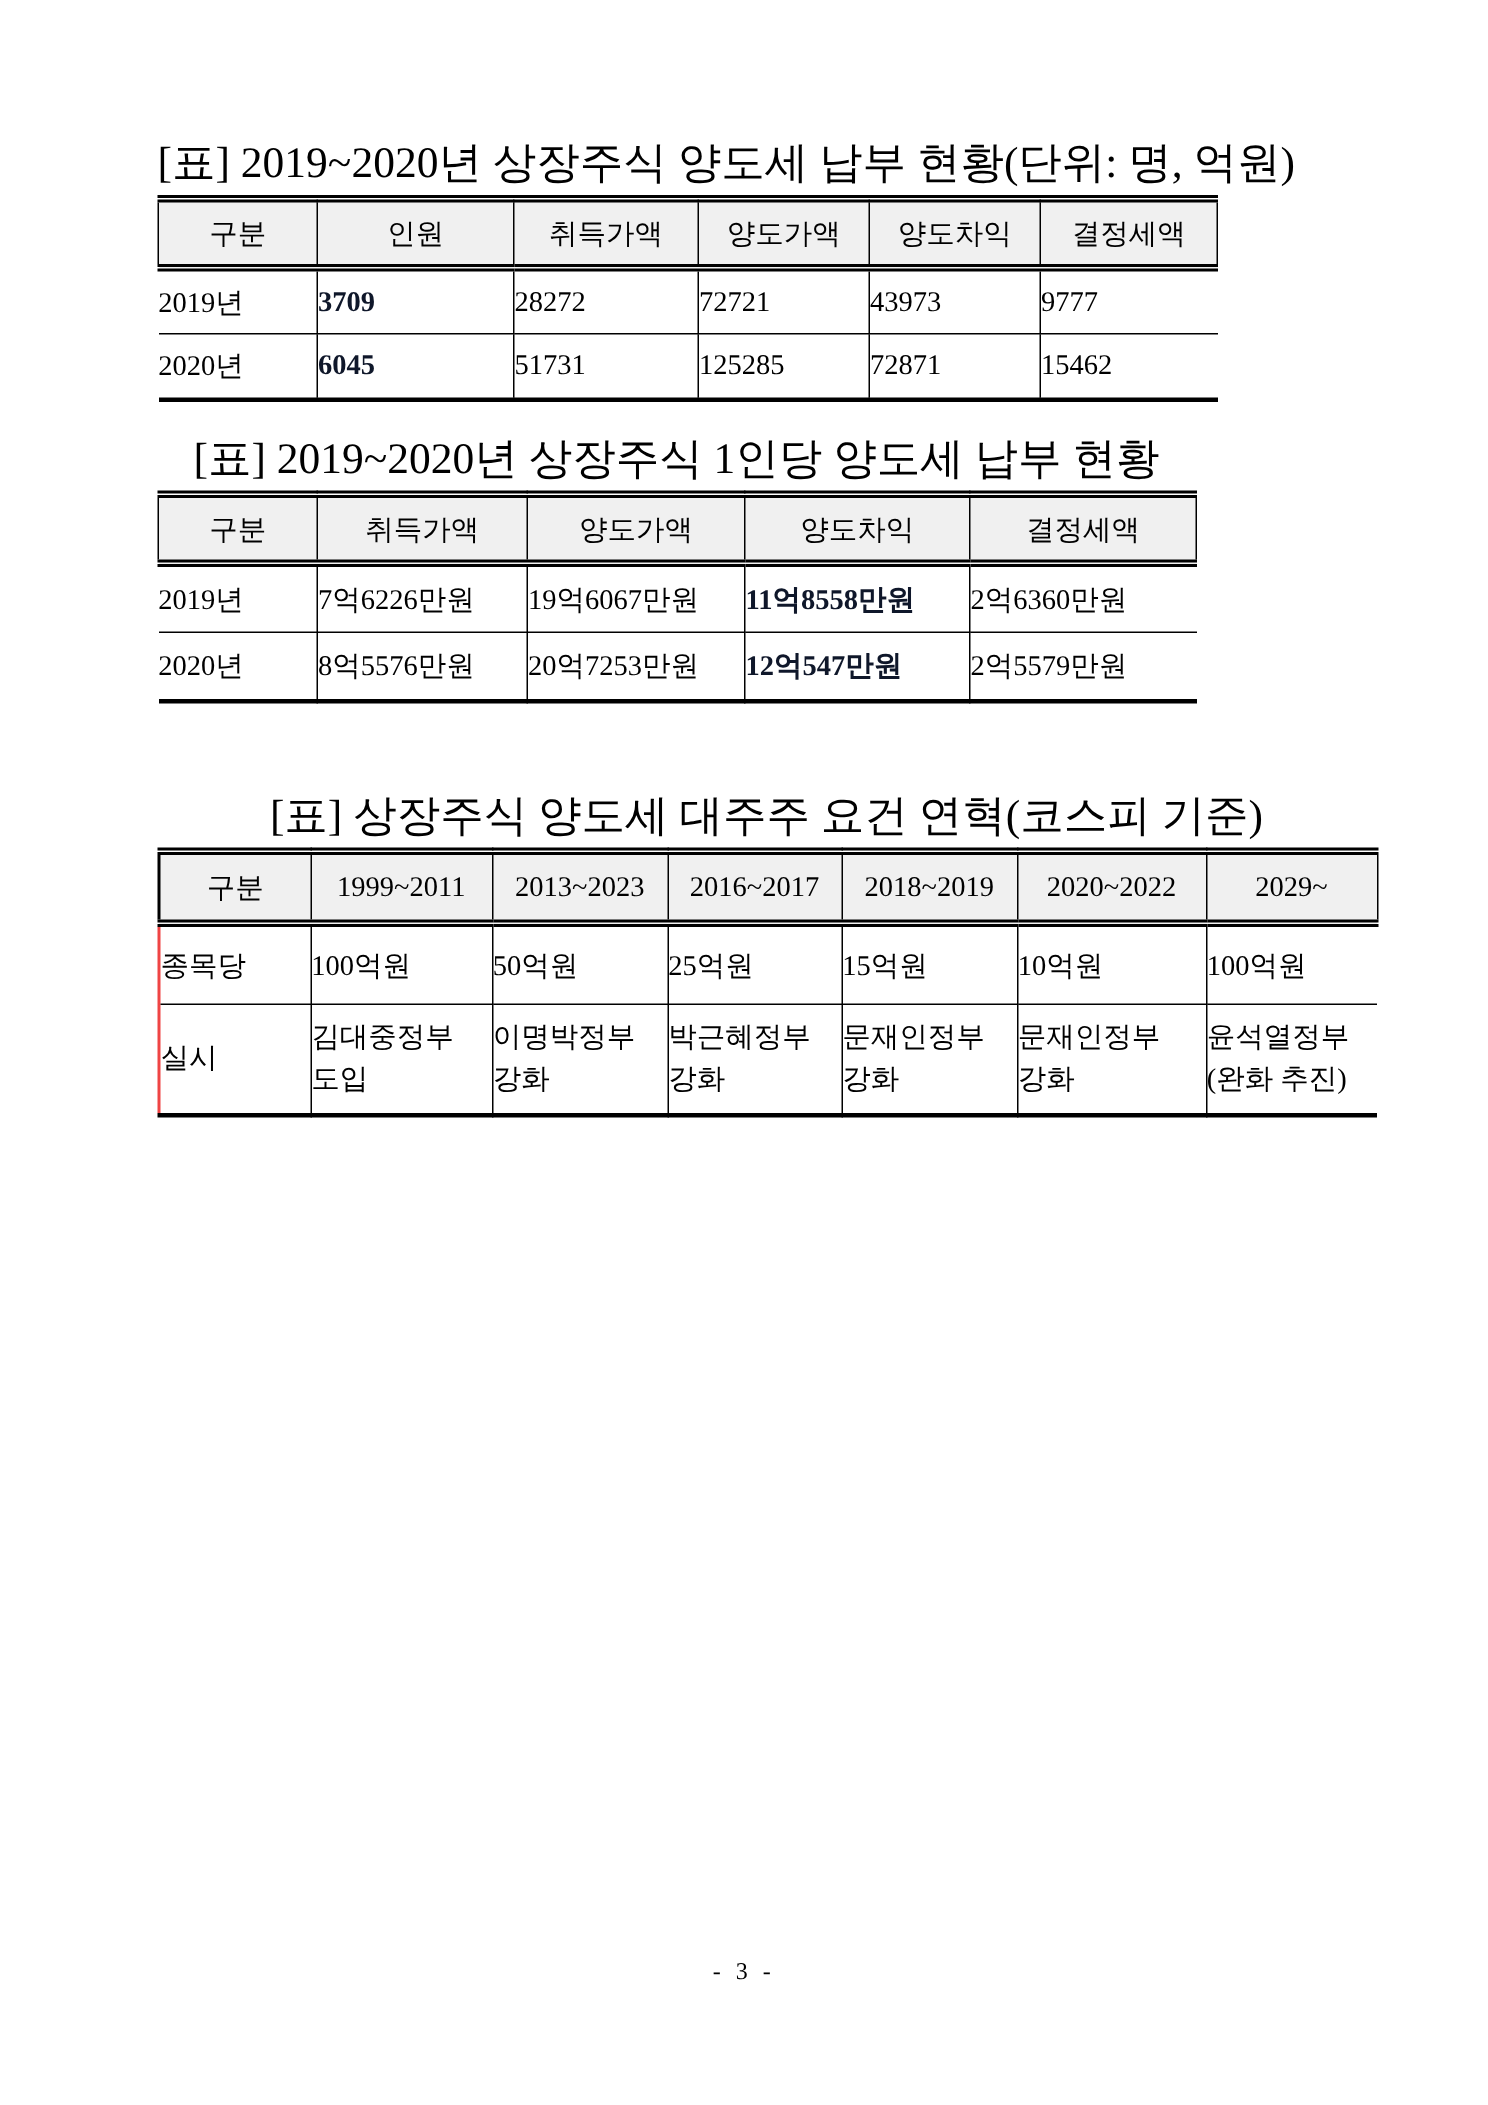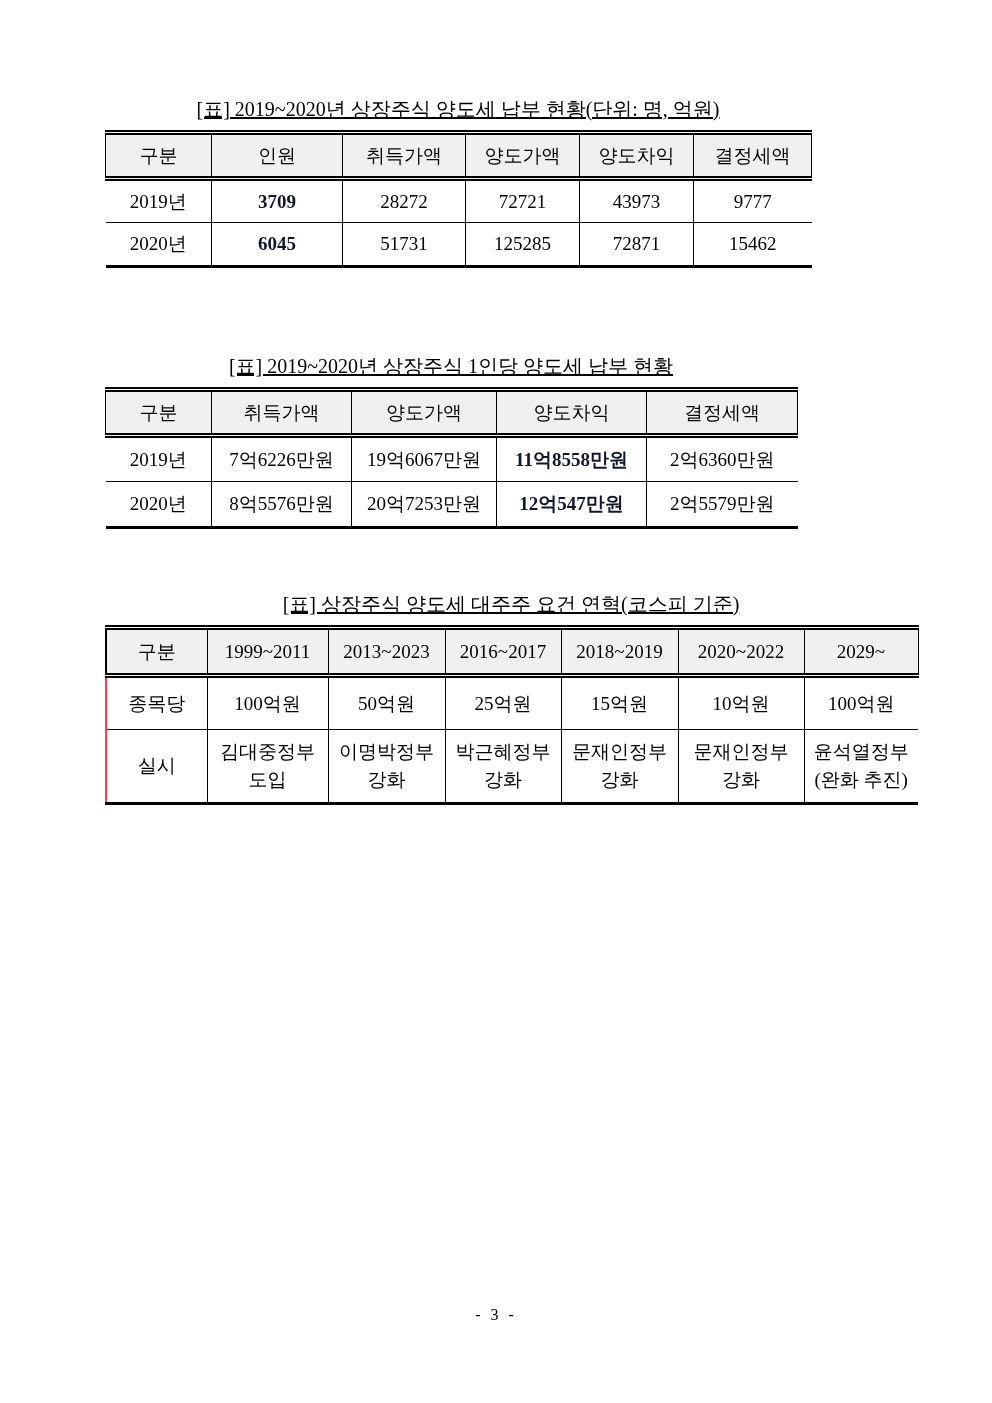--- a/index.html
+++ b/index.html
@@ -10,28 +10,27 @@
   }
   .page {
     position: relative;
     width: 992px;
     height: 1403px;
     background: #ffffff;
     overflow: hidden;
   }
   .tbl-title {
     text-align: center;
-    font-size: 20px;
+    font-size: 29px;
     line-height: 26px;
     color: #000000;
     white-space: nowrap;
-    text-decoration: underline;
   }
   .title-1 { margin-top: 96px; margin-left: 105px; width: 706px; }
-  .title-2 { margin-top: 85px; margin-left: 105px; width: 692px; }
+  .title-2 { margin-top: 25px; margin-left: 105px; width: 692px; }
   .title-3 { margin-top: 62px; margin-left: 105px; width: 812px; }
 
   table.doc-table {
     border-collapse: collapse;
     table-layout: fixed;
     margin-left: 105px;
     margin-top: 8px;
     border-top: 5px double #000;
     border-bottom: 3px solid #000;
     font-size: 19px;
@@ -47,21 +46,21 @@
     vertical-align: middle;
     border-left: 1.5px solid #000;
     border-right: 1.5px solid #000;
     border-bottom: 5px double #000;
     border-top: none;
   }
   .t1 th, .t2 th { height: 46px; }
   .t3 th { height: 48px; }
 
   .doc-table td {
-    text-align: center;
+    text-align: left;
     vertical-align: middle;
     border-left: 1.5px solid #000;
     border-right: 1.5px solid #000;
   }
   .t1 td { height: 44px; }
   .t2 td { height: 46px; }
   .t3 tr.r1 td { height: 54px; }
   .t3 tr.r2 td { height: 74px; line-height: 1.45; }
 
   tr.sep td { border-bottom: 1.5px solid #000; }

